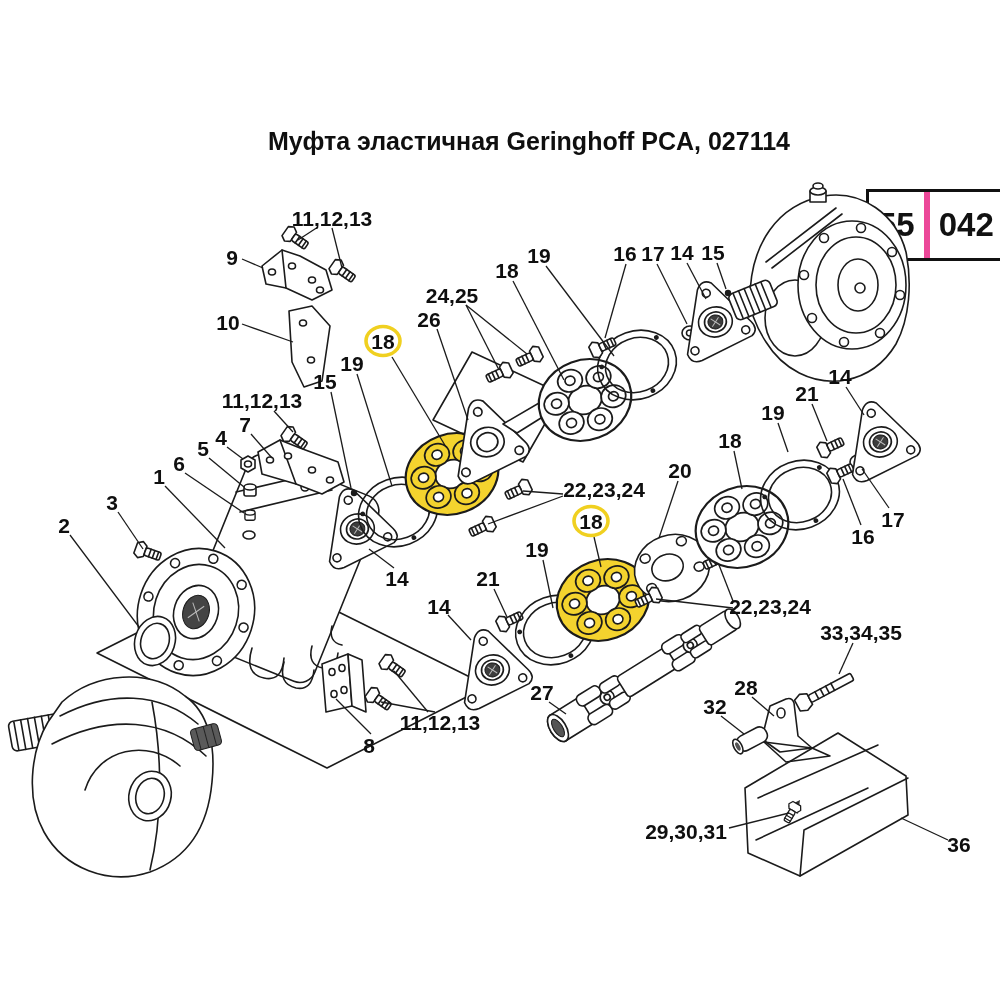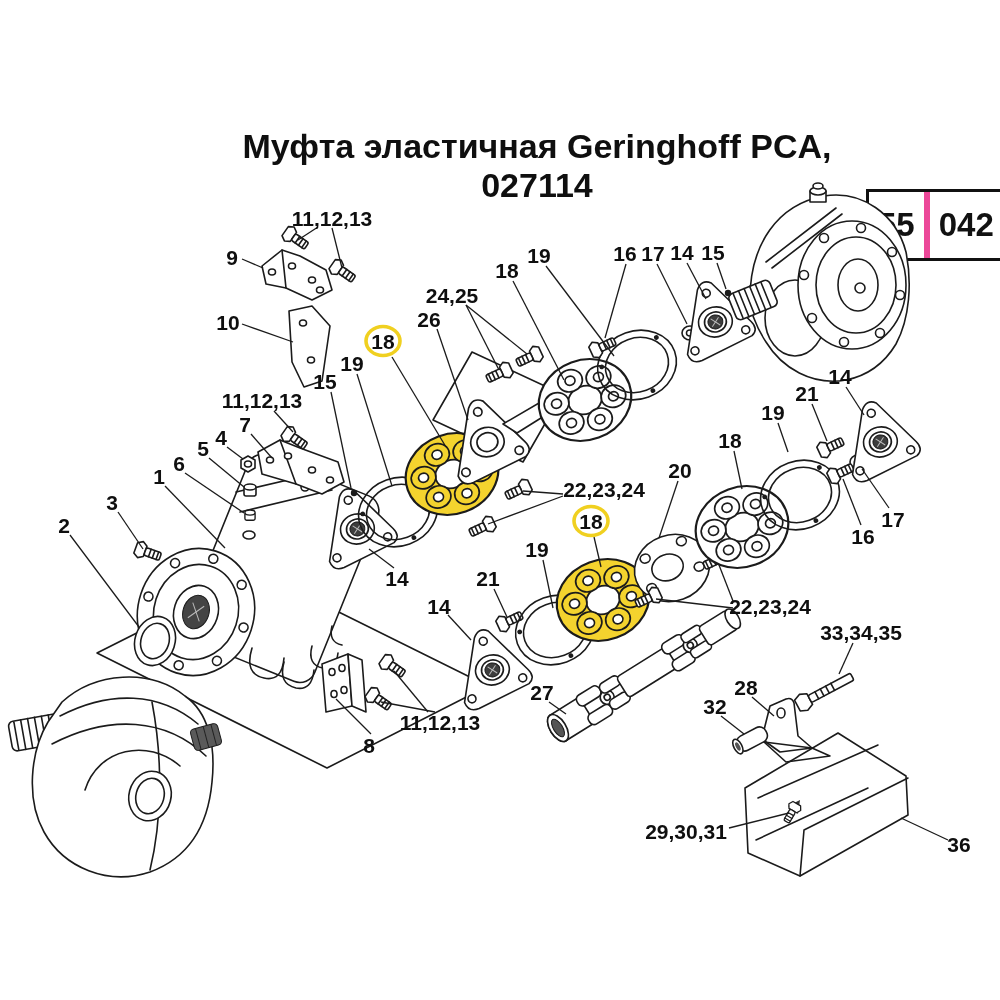--- a/index.html
+++ b/index.html
@@ -5,22 +5,22 @@
   :root{ --hl:#F4D32E; --ring:#F0D020; --line:#1b1b1b; }
   html,body{ margin:0; padding:0; background:#fff; }
   .page{ position:relative; width:1000px; height:1000px; background:#fff; overflow:hidden;
          font-family:"Liberation Sans", sans-serif; }
   .logo-box{ position:absolute; left:20px; top:113px; width:148px; height:98px;
              border:2px solid #bcbcbc; border-radius:10px; background:#fefefe;
              display:flex; align-items:center; justify-content:center; box-sizing:border-box;}
   .logo-text{ color:#2d6191; font-weight:bold; font-style:italic; font-size:17px;
               letter-spacing:.5px; white-space:nowrap; }
   .logo-text .big{ font-size:26px; }
-  .title{ position:absolute; left:242px; top:127px; width:590px; text-align:center;
-          font-size:34px; font-weight:bold; color:#0f0f0f; }
+  .title{ position:absolute; left:234px; top:127px; width:590px; text-align:center;
+          font-size:25px; font-weight:bold; color:#0f0f0f; }
   .code-box{ position:absolute; left:866px; top:189px; display:flex; border:3px solid #111;
              background:#fff; }
   .code-cell{ font-size:33px; font-weight:bold; color:#111; padding:12px 9px; line-height:42px;}
   .code-cell.right{ border-left:6px solid #ec4899; }
   svg{ position:absolute; left:0; top:0; }
   .ln{ stroke:var(--line); fill:none; stroke-width:1.6; stroke-linecap:round; stroke-linejoin:round;}
   .fw{ fill:#fff; stroke:var(--line); stroke-width:1.6; stroke-linejoin:round;}
   .disc-y{ color:var(--hl); }
   .disc-w{ color:#ffffff; }
   .leader{ stroke:var(--line); stroke-width:1.3; fill:none;}

